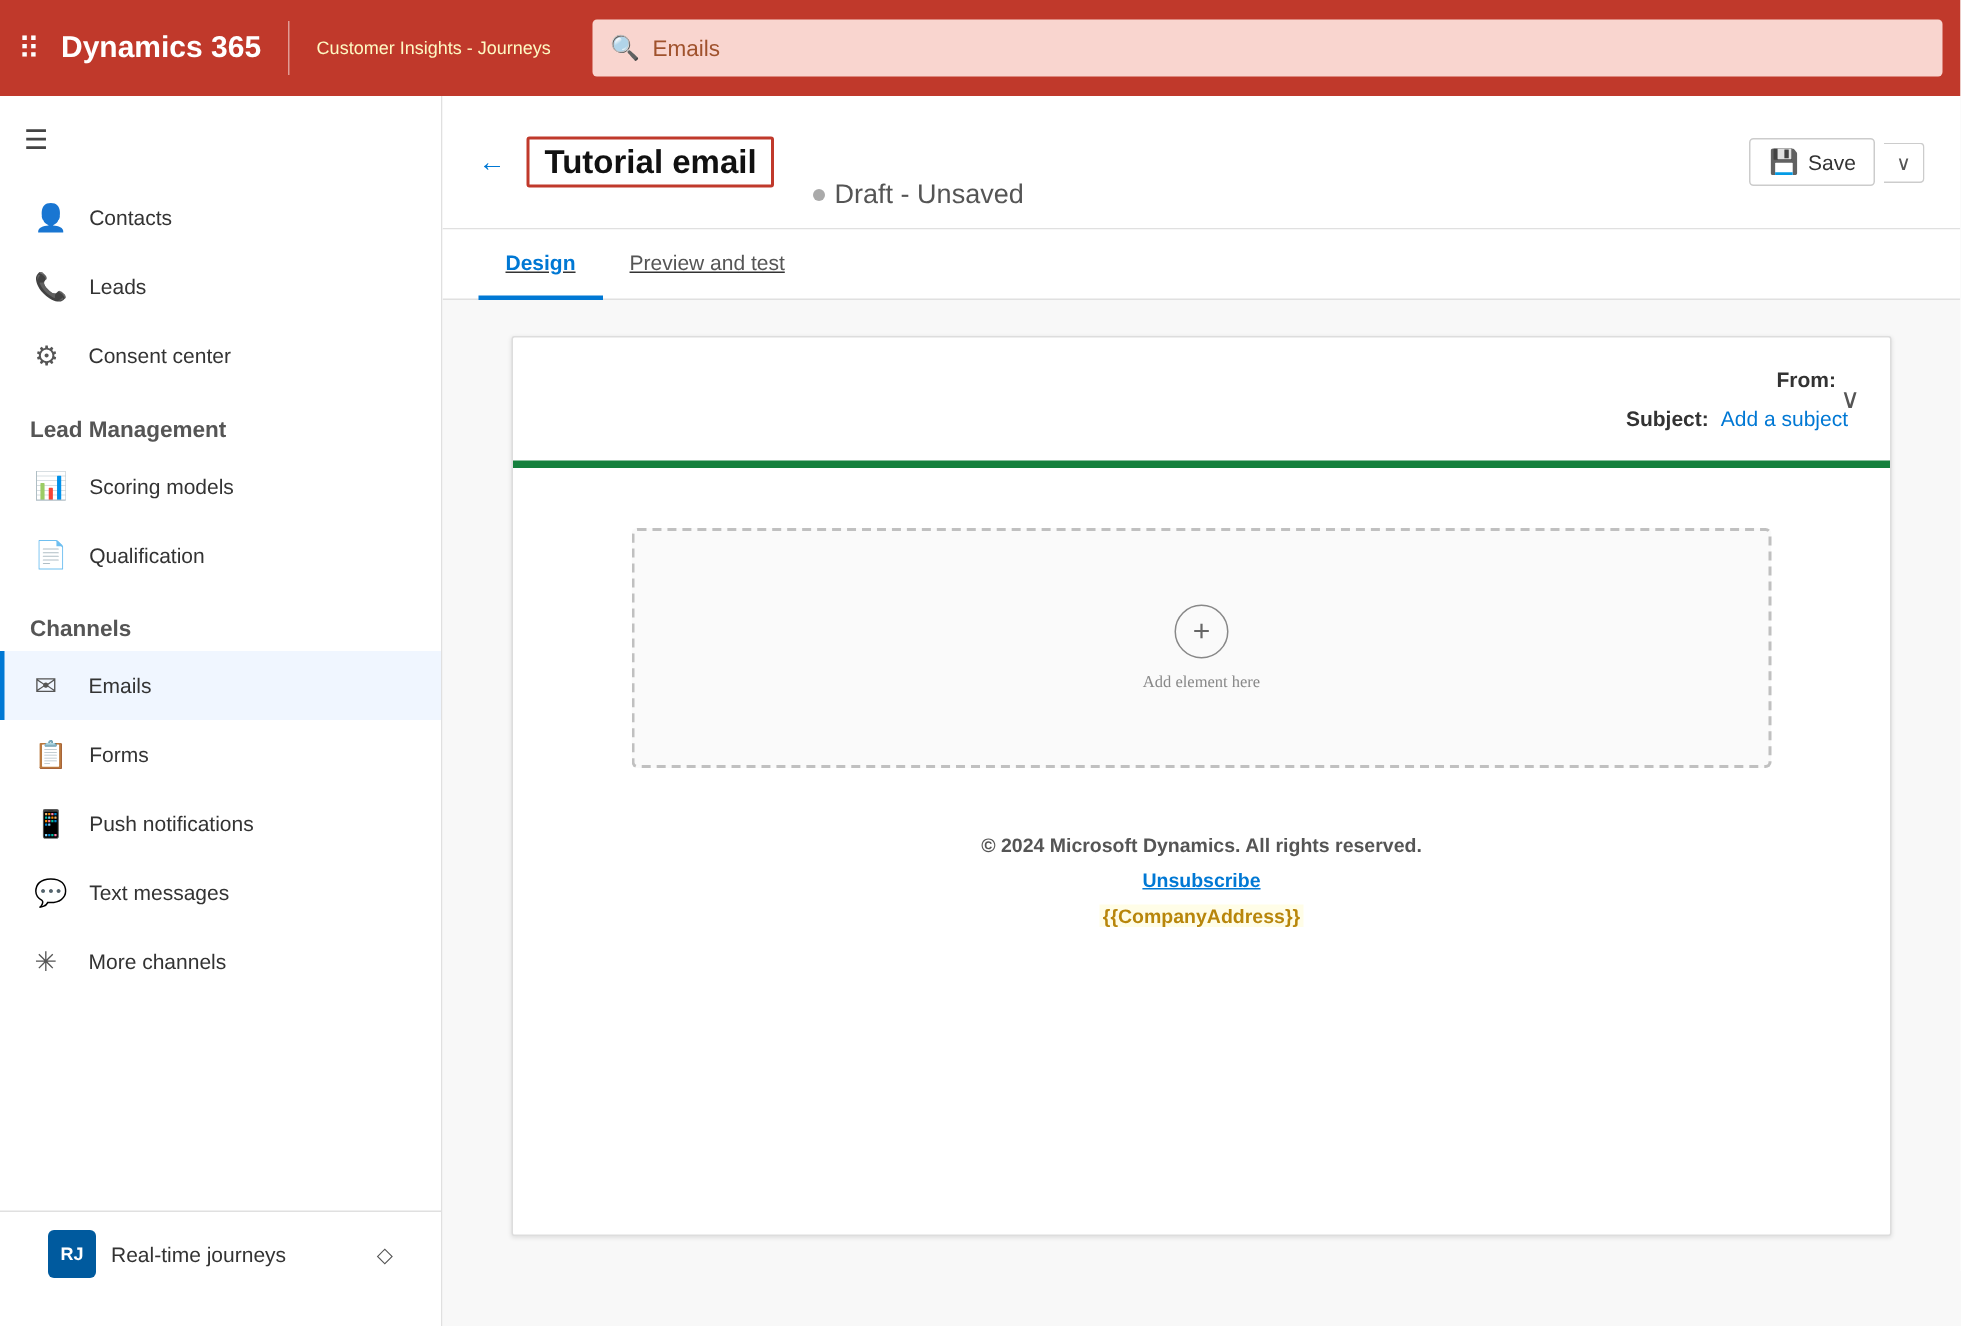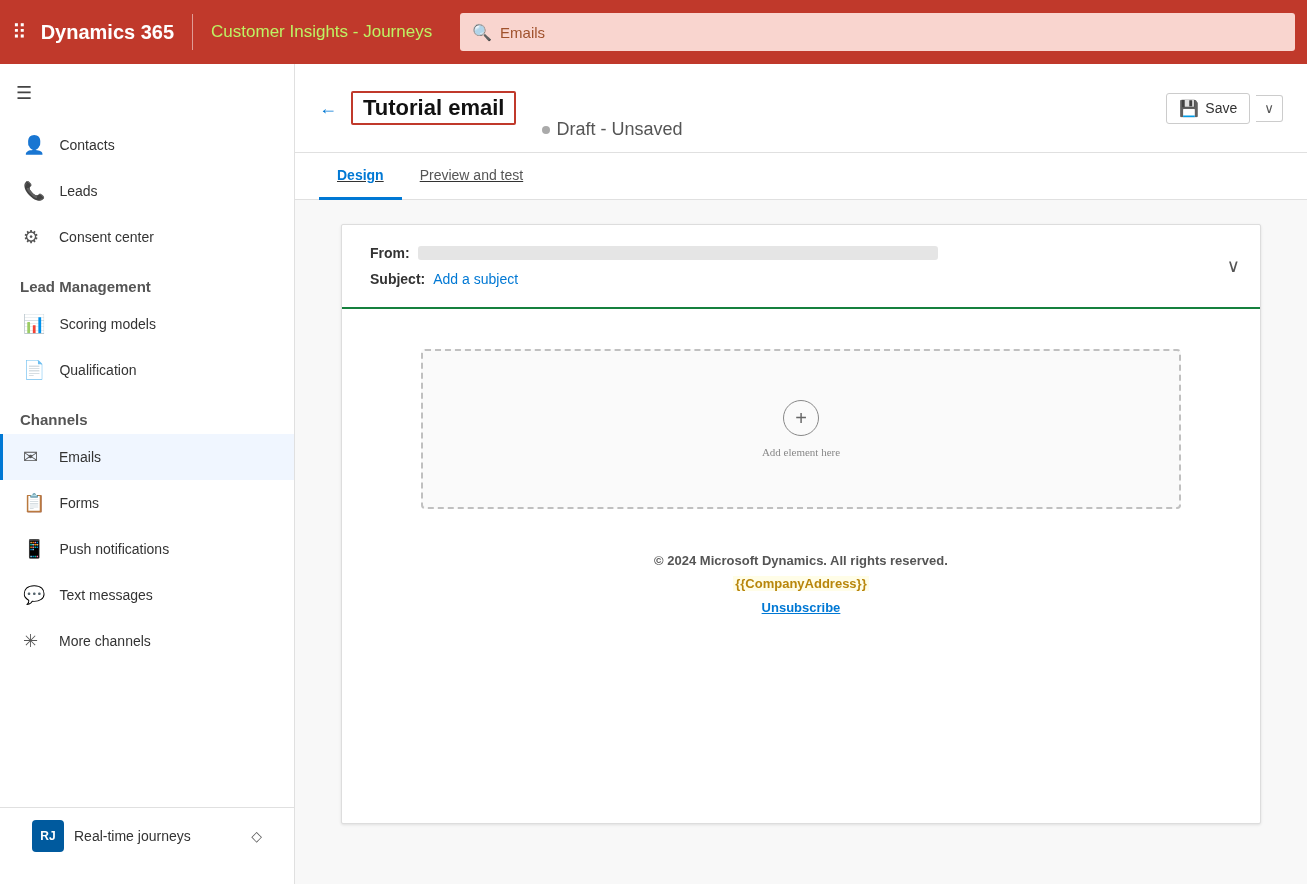--- a/index.html
+++ b/index.html
@@ -5,21 +5,21 @@
     * { box-sizing: border-box; margin: 0; padding: 0; }
     body { font-family: 'Segoe UI', Arial, sans-serif; font-size: 14px; color: #333; display: flex; flex-direction: column; height: 884px; overflow: hidden; }
 
     
     .topbar {
       display: flex; align-items: center; background: #c0392b; height: 64px; flex-shrink: 0; padding: 0 12px; gap: 0;
     }
     .topbar-apps-icon { color: white; font-size: 20px; margin-right: 14px; cursor: pointer; }
     .topbar-brand { color: white; font-weight: 700; font-size: 20px; white-space: nowrap; }
     .topbar-divider { width: 1px; background: rgba(255,255,255,0.5); height: 36px; margin: 0 18px; }
-    .topbar-app-name { color: #bef264; font-size: 17px; white-space: nowrap; }
+    .topbar-app-name { color: #fef9c3; font-size: 12px; white-space: nowrap; }
     .topbar-search {
       flex: 1; margin-left: 28px; background: #f9d5cf; border: none; border-radius: 3px; height: 38px;
       display: flex; align-items: center; padding: 0 12px; gap: 8px; cursor: text;
     }
     .topbar-search-icon { color: #a0522d; font-size: 16px; }
     .topbar-search-text { color: #a0522d; font-size: 15px; }
 
     
     .main-layout { display: flex; flex: 1; overflow: hidden; }
 
@@ -90,22 +90,23 @@
       flex: 1; overflow-y: auto; padding: 24px; display: flex; flex-direction: column; align-items: center;
     }
     .email-card {
       background: white; border: 1px solid #ddd; border-radius: 2px; width: 100%; max-width: 920px;
       min-height: 600px; box-shadow: 0 1px 3px rgba(0,0,0,0.1); display: flex; flex-direction: column;
       position: relative;
     }
 
     
     .email-meta {
-      padding: 20px 28px; border-bottom: 2px solid #15803d; display: flex; flex-direction: column; gap: 10px;
+      padding: 20px 28px; border-bottom: 5px solid #15803d; display: flex; flex-direction: column; gap: 10px;
       position: relative;
+      align-items: flex-end;
     }
     .email-meta-row { display: flex; align-items: center; gap: 8px; font-size: 14px; }
     .email-meta-label { color: #333; font-weight: 600; }
     .email-meta-blurred {
       height: 14px; background: #ccc; border-radius: 3px; opacity: 0.5;
       flex: 1; max-width: 520px;
     }
     .email-meta-chevron {
       position: absolute; right: 20px; top: 50%; transform: translateY(-50%);
       font-size: 18px; color: #555; cursor: pointer;
@@ -252,25 +253,25 @@
           <div class="add-element-zone">
             <div class="add-element-plus">
               <span>+</span>
             </div>
             <span class="add-element-label">Add element here</span>
           </div>
 
           <div class="email-footer">
             <div>© 2024 Microsoft Dynamics. All rights reserved.</div>
             <div>
+              <span class="email-footer-unsubscribe">Unsubscribe</span>
+            </div>
+            <div>
               <span class="email-footer-company">{{CompanyAddress}}</span>
             </div>
-            <div>
-              <span class="email-footer-unsubscribe">Unsubscribe</span>
-            </div>
           </div>
         </div>
 
       </div>
     </div>
   </div>
 
 </div>
 
 </body></html>

